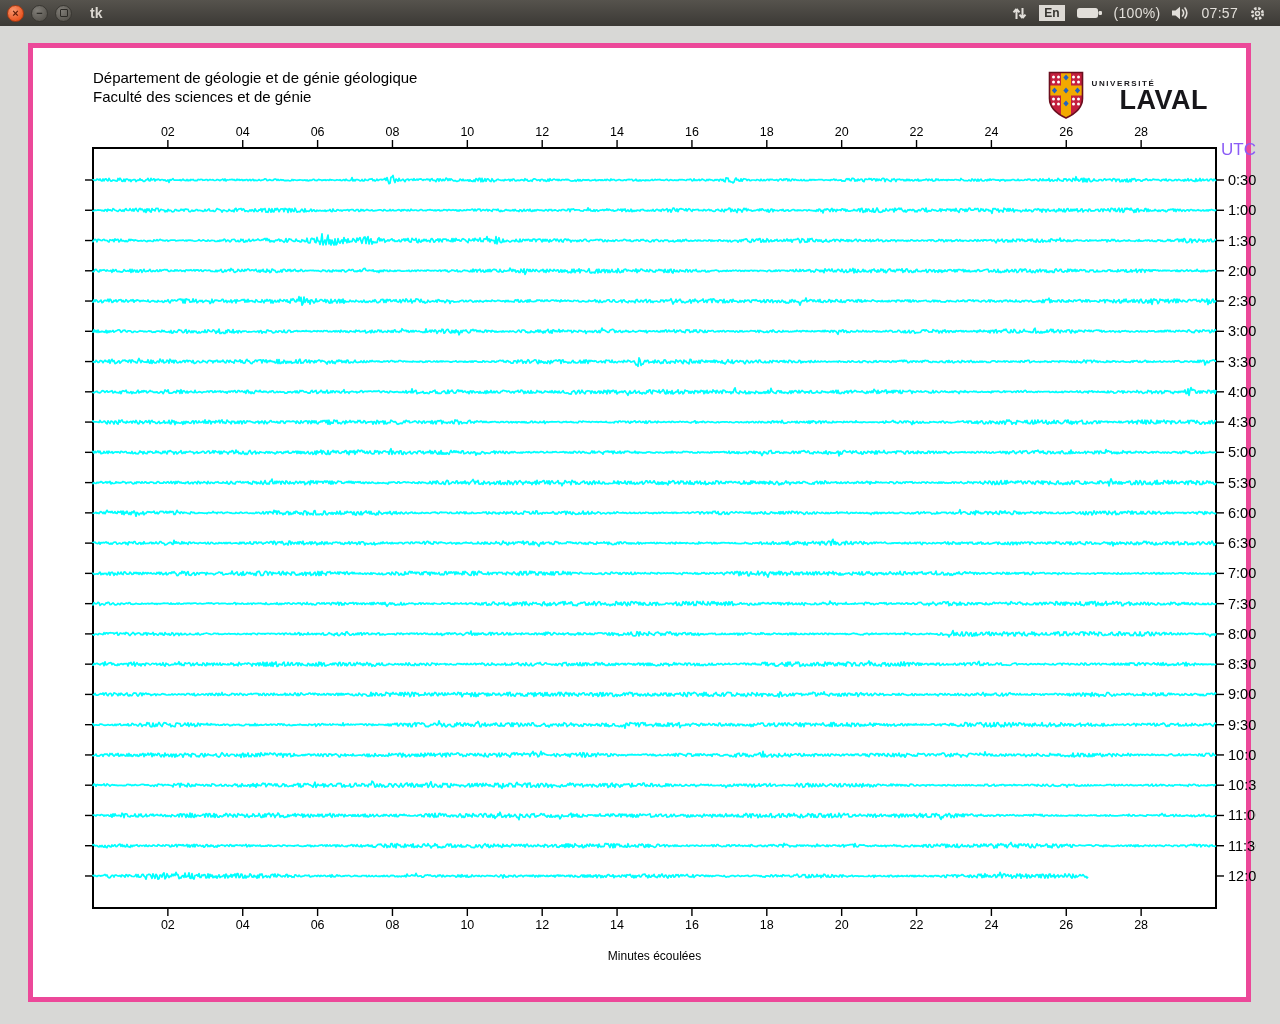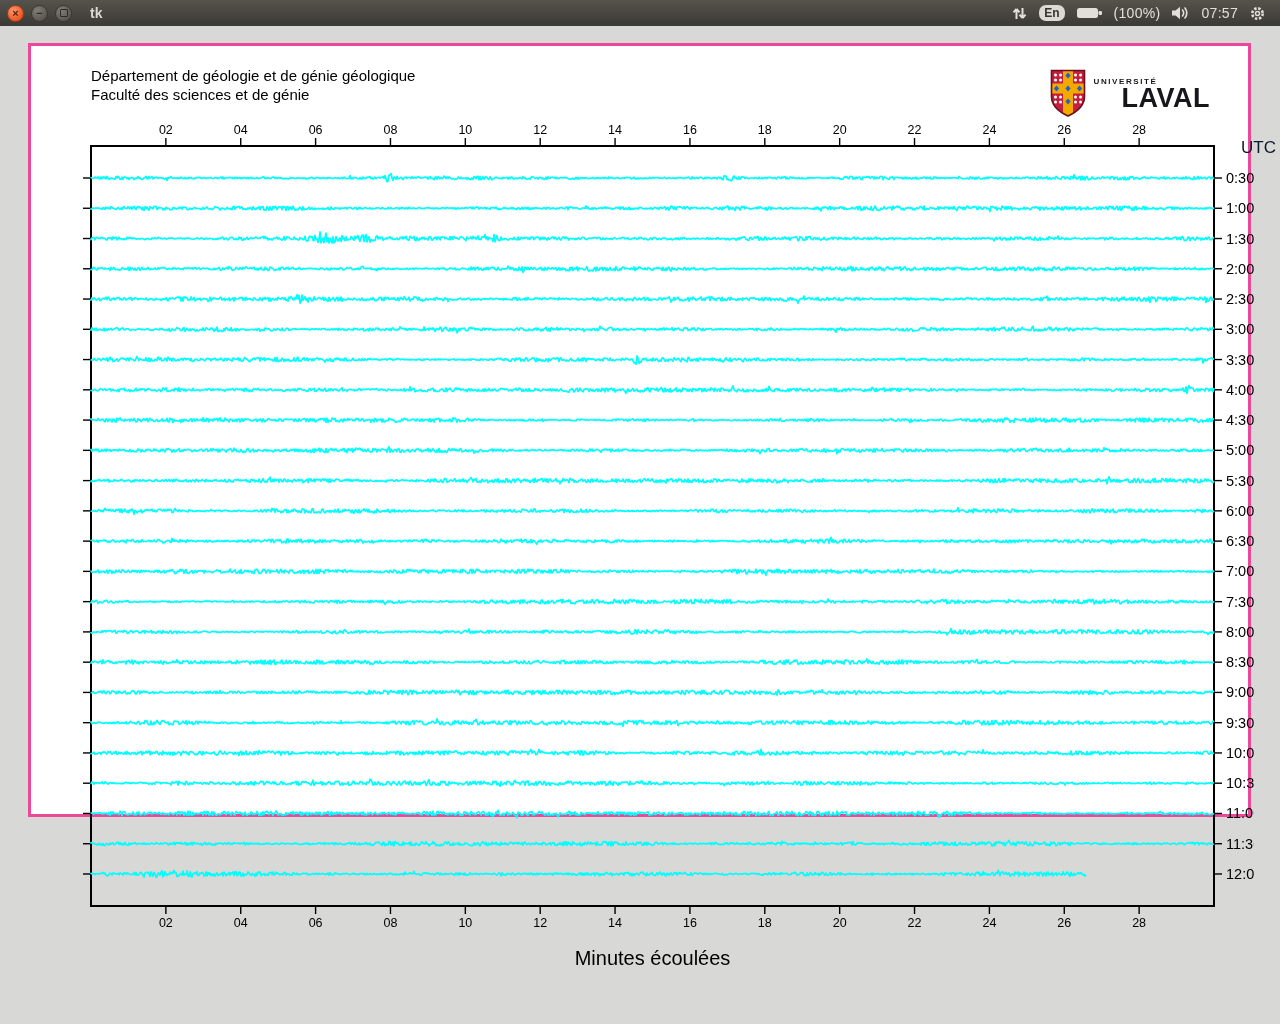--- a/index.html
+++ b/index.html
@@ -24,36 +24,36 @@
     background:radial-gradient(circle at 35% 30%,#f9976f,#e95420 75%);
     border:1px solid #a93a12;color:#5e1c07;
   }
   .wbtn.plain{
     background:radial-gradient(circle at 35% 30%,#807d77,#57544e 80%);
     border:1px solid #393732;color:#2c2a26;
   }
   .wbtn.plain .sq{width:6px;height:6px;border:1.5px solid #2c2a26;border-radius:1px;}
   .tb-title{color:#dcd8d1;font-size:14px;font-weight:bold;margin-left:18px;}
   .tb-right{margin-left:auto;display:flex;align-items:center;gap:11px;padding-right:14px;color:#e2dfda;font-size:14px;}
-  .kbd-ind{background:#dcd9d4;color:#36342f;font-size:12px;font-weight:bold;border-radius:7px;padding:1px 5px;}
+  .kbd-ind{background:#dcd9d4;color:#36342f;font-size:12px;font-weight:bold;border-radius:0;padding:1px 5px;}
   .tb-text{letter-spacing:.3px;}
   
   .window{
-    position:absolute;left:28px;top:43px;width:1223px;height:774px;
-    background:#ffffff;border:3px solid #ec4899;box-sizing:border-box;
+    position:absolute;left:28px;top:43px;width:1223px;height:959px;
+    background:#ffffff;border:5px solid #ec4899;box-sizing:border-box;
   }
   .institution{position:absolute;left:60px;top:20px;font-size:15px;line-height:19px;color:#000;}
   .chart-title{position:absolute;left:60px;top:41px;width:1123px;text-align:center;font-size:18px;color:#000;}
   .logo{position:absolute;top:22px;right:38px;display:flex;align-items:center;gap:7px;}
   .logo-text{display:flex;flex-direction:column;justify-content:center;color:#17161a;}
   .logo-top{font-size:8px;font-weight:bold;letter-spacing:1.6px;}
   .logo-bottom{font-size:27px;font-weight:bold;letter-spacing:.5px;line-height:24px;margin-left:28px;}
   #plot-svg{position:absolute;left:0;top:0;}
   .utc-title{position:absolute;left:1188px;top:92px;font-size:17px;}
-  .xlabel{position:absolute;left:60px;top:901px;width:1123px;text-align:center;font-size:20px;color:#000;}
+  .xlabel{position:absolute;left:60px;top:901px;width:1123px;text-align:center;font-size:12px;color:#000;}
 </style>
 </head>
 <body>
 
 <div class="titlebar">
   <div class="wbtn close">×</div>
   <div class="wbtn plain">−</div>
   <div class="wbtn plain">
       <span class="sq"></span>
     </div>
@@ -284,15 +284,15 @@
       <line x1="52" y1="797.72" x2="60" y2="797.72" stroke="#000" stroke-width="1.4"></line>
       <line x1="1183" y1="797.72" x2="1191" y2="797.72" stroke="#000" stroke-width="1.4"></line>
       <text x="1195" y="802.72" font-size="14.5" fill="#000">11:30</text>
       <path d="M60 797.72L60 796.7L61 796.8L62 797.9L63 797.6L64 797.6L65 798.5L66 798.9L67 797.6L68 798.8L69 797.4L70 798.8L71 799.2L72 797.5L73 799.2L74 799.7L75 797.7L76 797.7L77 798.7L78 799.0L79 797.0L80 798.2L81 797.5L82 796.8L83 798.6L84 798.4L85 797.2L86 796.5L87 796.1L88 798.3L89 796.6L90 798.5L91 797.3L92 798.8L93 798.6L94 796.4L95 798.7L96 798.8L97 799.3L98 797.2L99 798.7L100 797.3L101 798.0L102 797.3L103 797.1L104 796.7L105 798.1L106 798.4L107 797.3L108 797.5L109 798.0L110 797.5L111 797.4L112 798.3L113 796.9L114 798.1L115 798.4L116 797.3L117 797.8L118 798.1L119 798.1L120 797.0L121 797.2L122 797.8L123 798.0L124 798.2L125 796.6L126 797.1L127 797.6L128 797.8L129 798.1L130 797.0L131 797.8L132 798.1L133 796.8L134 797.0L135 797.3L136 797.2L137 798.8L138 798.7L139 797.0L140 798.2L141 798.1L142 797.0L143 796.5L144 798.8L145 797.0L146 796.6L147 797.3L148 796.9L149 797.7L150 796.6L151 797.9L152 797.5L153 797.8L154 796.5L155 798.8L156 797.0L157 799.0L158 797.5L159 797.0L160 798.7L161 796.4L162 798.8L163 796.5L164 796.6L165 798.1L166 797.8L167 797.1L168 797.9L169 798.4L170 797.5L171 799.2L172 798.5L173 796.9L174 796.5L175 798.5L176 797.7L177 798.5L178 797.0L179 798.1L180 797.4L181 799.1L182 798.9L183 798.0L184 799.2L185 797.2L186 798.2L187 797.5L188 797.2L189 796.9L190 797.5L191 797.4L192 798.3L193 797.4L194 796.9L195 797.6L196 798.4L197 796.7L198 796.9L199 798.4L200 797.5L201 798.4L202 797.2L203 797.3L204 796.9L205 797.5L206 797.4L207 797.2L208 797.3L209 798.0L210 797.1L211 797.6L212 797.5L213 796.4L214 798.8L215 798.0L216 796.9L217 798.6L218 797.1L219 798.1L220 797.1L221 797.5L222 797.3L223 798.1L224 797.4L225 797.6L226 798.0L227 797.0L228 798.3L229 798.2L230 797.9L231 798.2L232 798.2L233 797.6L234 798.2L235 797.1L236 797.2L237 798.1L238 797.2L239 797.7L240 798.1L241 798.3L242 797.9L243 798.2L244 797.5L245 797.4L246 797.3L247 797.9L248 798.3L249 798.1L250 797.1L251 797.2L252 797.3L253 797.7L254 798.3L255 797.5L256 797.7L257 797.5L258 797.7L259 797.8L260 797.9L261 798.2L262 797.5L263 797.8L264 797.3L265 797.1L266 797.7L267 798.2L268 798.1L269 798.3L270 798.3L271 798.1L272 797.9L273 798.2L274 797.4L275 797.1L276 797.9L277 797.1L278 798.7L279 797.6L280 798.3L281 798.3L282 797.4L283 798.0L284 798.0L285 798.1L286 797.3L287 797.4L288 797.0L289 796.9L290 797.9L291 797.5L292 797.1L293 798.4L294 796.8L295 798.0L296 797.8L297 797.0L298 798.1L299 798.0L300 797.0L301 797.6L302 796.9L303 798.8L304 796.8L305 798.1L306 797.1L307 798.4L308 797.9L309 797.0L310 798.0L311 798.3L312 798.5L313 798.0L314 798.7L315 797.7L316 797.7L317 797.6L318 796.9L319 796.7L320 798.4L321 797.0L322 797.5L323 798.4L324 796.6L325 798.0L326 798.5L327 798.6L328 796.8L329 798.9L330 797.8L331 797.7L332 798.3L333 797.2L334 797.6L335 796.7L336 798.3L337 797.3L338 798.5L339 797.1L340 799.1L341 798.9L342 799.3L343 798.4L344 797.3L345 796.5L346 796.2L347 796.7L348 796.1L349 797.6L350 798.3L351 799.1L352 796.2L353 796.8L354 799.5L355 797.8L356 798.9L357 798.9L358 795.5L359 795.6L360 798.6L361 799.0L362 796.2L363 799.9L364 795.6L365 796.4L366 797.4L367 796.9L368 798.8L369 798.8L370 798.3L371 799.3L372 796.1L373 798.9L374 797.2L375 797.2L376 798.0L377 797.7L378 796.6L379 799.1L380 795.9L381 799.5L382 798.9L383 798.1L384 799.3L385 797.1L386 798.3L387 798.7L388 799.3L389 798.7L390 796.5L391 795.9L392 797.1L393 798.0L394 797.8L395 795.7L396 797.5L397 797.8L398 799.9L399 798.5L400 797.9L401 797.9L402 795.7L403 797.5L404 796.7L405 799.6L406 798.7L407 799.4L408 799.1L409 799.8L410 798.4L411 799.3L412 799.0L413 797.6L414 796.3L415 796.1L416 798.1L417 796.2L418 796.2L419 799.3L420 798.4L421 799.0L422 797.0L423 799.3L424 798.2L425 797.1L426 797.7L427 798.6L428 796.6L429 799.2L430 798.2L431 799.0L432 798.4L433 798.6L434 796.8L435 797.2L436 797.7L437 797.8L438 799.1L439 799.5L440 799.3L441 799.8L442 799.3L443 796.8L444 798.8L445 798.6L446 796.9L447 797.2L448 799.0L449 799.8L450 797.9L451 796.8L452 795.7L453 797.0L454 798.4L455 796.4L456 799.4L457 799.3L458 797.2L459 798.3L460 798.9L461 796.1L462 797.8L463 797.7L464 797.8L465 796.5L466 798.5L467 797.5L468 798.8L469 799.4L470 796.2L471 798.4L472 797.6L473 798.2L474 796.7L475 798.4L476 797.8L477 798.9L478 797.8L479 796.3L480 796.4L481 797.0L482 798.1L483 796.6L484 797.8L485 797.2L486 796.6L487 798.0L488 796.4L489 797.4L490 798.1L491 796.6L492 799.0L493 797.0L494 796.1L495 797.5L496 798.6L497 798.1L498 797.2L499 798.4L500 798.7L501 797.3L502 797.4L503 798.4L504 798.0L505 796.5L506 797.6L507 797.6L508 798.5L509 798.0L510 797.4L511 799.1L512 796.3L513 797.1L514 797.0L515 799.1L516 798.3L517 797.9L518 797.4L519 796.8L520 798.8L521 797.7L522 796.5L523 796.8L524 799.2L525 799.2L526 799.3L527 797.8L528 798.3L529 796.8L530 798.6L531 796.8L532 799.4L533 795.9L534 798.8L535 795.8L536 799.3L537 796.2L538 798.2L539 796.9L540 799.3L541 798.7L542 795.7L543 797.0L544 797.6L545 797.8L546 799.0L547 797.8L548 798.6L549 796.7L550 799.6L551 799.4L552 797.4L553 798.8L554 796.3L555 797.4L556 798.4L557 796.0L558 797.0L559 798.2L560 796.4L561 798.2L562 797.3L563 797.4L564 797.0L565 799.4L566 796.0L567 798.3L568 798.9L569 798.3L570 798.8L571 798.5L572 795.7L573 795.5L574 796.2L575 795.7L576 797.7L577 799.5L578 796.1L579 796.4L580 799.7L581 795.7L582 799.5L583 796.6L584 796.0L585 796.9L586 796.2L587 798.5L588 797.3L589 798.6L590 798.5L591 799.1L592 797.3L593 799.2L594 799.2L595 795.7L596 798.5L597 798.9L598 798.2L599 797.3L600 798.1L601 798.1L602 796.8L603 798.8L604 798.1L605 799.0L606 796.3L607 796.5L608 797.5L609 795.9L610 796.6L611 798.8L612 799.4L613 796.7L614 798.7L615 796.4L616 799.3L617 796.7L618 798.2L619 798.1L620 798.3L621 799.1L622 799.3L623 798.6L624 796.8L625 796.2L626 796.5L627 798.2L628 798.0L629 797.4L630 797.3L631 796.7L632 798.7L633 797.3L634 796.8L635 797.6L636 798.7L637 797.6L638 798.0L639 797.7L640 797.3L641 798.4L642 796.9L643 798.3L644 797.1L645 798.2L646 798.1L647 798.2L648 798.4L649 797.6L650 797.5L651 797.8L652 798.0L653 797.9L654 797.0L655 798.2L656 798.3L657 797.4L658 797.7L659 797.4L660 797.4L661 797.6L662 798.2L663 797.3L664 797.2L665 797.6L666 798.0L667 798.1L668 798.1L669 797.1L670 797.7L671 798.0L672 797.3L673 797.5L674 798.0L675 797.5L676 797.9L677 797.6L678 797.5L679 796.8L680 798.7L681 796.8L682 797.9L683 798.3L684 796.5L685 796.6L686 797.8L687 797.8L688 798.3L689 798.7L690 798.5L691 797.9L692 798.4L693 798.4L694 797.0L695 797.5L696 796.8L697 798.3L698 798.4L699 796.9L700 797.5L701 796.9L702 796.9L703 798.2L704 797.6L705 798.0L706 796.7L707 797.6L708 797.8L709 797.5L710 798.4L711 797.7L712 797.3L713 798.1L714 797.7L715 798.2L716 797.1L717 798.6L718 796.6L719 796.9L720 797.8L721 798.0L722 798.5L723 798.2L724 798.6L725 797.7L726 797.6L727 797.4L728 797.2L729 798.3L730 798.2L731 798.4L732 797.3L733 797.8L734 798.7L735 797.7L736 796.9L737 797.4L738 796.7L739 798.1L740 796.6L741 796.8L742 797.6L743 797.5L744 798.2L745 798.6L746 796.8L747 796.7L748 796.8L749 796.8L750 799.0L751 795.4L752 797.2L753 796.4L754 796.6L755 797.2L756 797.6L757 798.9L758 797.9L759 798.0L760 797.9L761 798.7L762 798.0L763 798.7L764 797.0L765 797.6L766 797.5L767 797.0L768 798.2L769 797.1L770 798.1L771 797.1L772 797.5L773 797.9L774 797.2L775 797.1L776 798.0L777 797.5L778 797.6L779 798.6L780 797.6L781 797.5L782 798.8L783 798.0L784 796.1L785 798.0L786 797.2L787 798.3L788 797.6L789 797.5L790 797.0L791 797.5L792 798.0L793 798.4L794 797.0L795 798.6L796 797.4L797 797.3L798 798.1L799 798.0L800 797.0L801 797.2L802 797.0L803 797.7L804 797.6L805 798.2L806 797.2L807 798.5L808 797.9L809 797.3L810 796.6L811 799.0L812 797.3L813 797.8L814 797.1L815 797.2L816 797.1L817 796.6L818 796.6L819 796.5L820 796.3L821 798.9L822 795.6L823 798.3L824 798.8L825 798.7L826 797.4L827 796.7L828 797.2L829 797.2L830 797.1L831 796.9L832 797.5L833 797.9L834 797.8L835 798.5L836 798.0L837 797.7L838 798.5L839 798.1L840 797.3L841 798.1L842 797.1L843 797.1L844 797.9L845 797.6L846 798.2L847 798.2L848 797.3L849 798.3L850 797.8L851 798.0L852 797.3L853 798.8L854 797.6L855 797.6L856 797.9L857 797.4L858 797.5L859 798.0L860 797.6L861 796.7L862 797.9L863 797.1L864 798.4L865 797.5L866 798.1L867 797.3L868 798.2L869 798.7L870 798.8L871 798.6L872 797.5L873 798.3L874 797.6L875 798.4L876 798.7L877 798.7L878 797.5L879 796.9L880 797.7L881 798.6L882 797.4L883 798.4L884 797.5L885 798.1L886 797.6L887 798.3L888 798.2L889 797.3L890 799.0L891 796.7L892 797.8L893 796.6L894 798.9L895 799.2L896 796.5L897 796.5L898 798.7L899 799.3L900 799.0L901 796.8L902 797.6L903 797.9L904 796.1L905 797.7L906 797.5L907 798.3L908 796.7L909 796.1L910 797.3L911 796.3L912 796.4L913 799.4L914 796.4L915 798.9L916 796.8L917 798.5L918 798.6L919 798.8L920 797.3L921 796.7L922 798.8L923 799.2L924 796.0L925 799.3L926 799.5L927 798.6L928 797.7L929 796.5L930 798.3L931 798.5L932 797.6L933 798.4L934 798.7L935 796.9L936 797.6L937 799.2L938 798.1L939 798.7L940 798.6L941 796.2L942 797.4L943 797.0L944 796.6L945 798.9L946 798.0L947 799.0L948 796.3L949 798.0L950 797.8L951 796.0L952 797.8L953 796.3L954 798.3L955 798.4L956 796.6L957 796.8L958 795.9L959 796.8L960 797.7L961 800.0L962 799.4L963 797.1L964 799.7L965 795.9L966 797.4L967 796.7L968 795.7L969 796.9L970 796.3L971 797.0L972 798.6L973 796.7L974 799.7L975 798.1L976 796.4L977 795.9L978 794.5L979 797.1L980 798.4L981 798.6L982 796.5L983 798.9L984 797.2L985 799.8L986 796.1L987 796.8L988 796.0L989 797.5L990 797.4L991 796.0L992 796.5L993 798.2L994 796.8L995 795.8L996 798.2L997 799.6L998 799.6L999 796.4L1000 798.4L1001 799.4L1002 799.7L1003 797.5L1004 795.8L1005 797.7L1006 797.3L1007 796.9L1008 798.7L1009 797.6L1010 798.2L1011 797.6L1012 797.6L1013 796.1L1014 796.4L1015 799.2L1016 797.8L1017 799.3L1018 798.1L1019 799.8L1020 796.0L1021 797.8L1022 796.8L1023 796.2L1024 797.9L1025 799.6L1026 799.2L1027 797.3L1028 796.6L1029 798.8L1030 796.9L1031 798.0L1032 796.7L1033 797.1L1034 796.2L1035 797.5L1036 797.9L1037 796.7L1038 799.1L1039 799.1L1040 796.6L1041 796.8L1042 797.7L1043 797.8L1044 798.0L1045 797.7L1046 797.2L1047 797.1L1048 797.3L1049 797.7L1050 797.7L1051 797.7L1052 797.8L1053 797.3L1054 797.2L1055 797.2L1056 796.9L1057 797.2L1058 797.1L1059 797.7L1060 798.4L1061 797.9L1062 797.4L1063 796.8L1064 797.0L1065 797.1L1066 797.4L1067 798.1L1068 797.6L1069 797.8L1070 798.7L1071 797.1L1072 798.1L1073 797.0L1074 798.2L1075 797.4L1076 797.7L1077 797.9L1078 798.0L1079 798.5L1080 798.0L1081 798.4L1082 798.0L1083 797.7L1084 797.8L1085 797.1L1086 798.2L1087 797.7L1088 797.2L1089 797.7L1090 798.2L1091 797.9L1092 797.5L1093 797.2L1094 798.4L1095 797.5L1096 797.1L1097 798.1L1098 796.9L1099 797.7L1100 798.1L1101 797.1L1102 798.7L1103 797.0L1104 798.1L1105 796.9L1106 798.6L1107 797.9L1108 797.9L1109 798.0L1110 798.5L1111 797.8L1112 797.1L1113 797.6L1114 797.6L1115 797.6L1116 798.3L1117 797.1L1118 797.7L1119 798.1L1120 797.4L1121 797.4L1122 797.8L1123 798.5L1124 797.3L1125 797.5L1126 797.7L1127 797.1L1128 797.8L1129 797.7L1130 798.4L1131 798.3L1132 797.6L1133 796.9L1134 797.5L1135 797.5L1136 797.1L1137 797.5L1138 797.8L1139 798.3L1140 798.3L1141 797.4L1142 797.4L1143 797.5L1144 797.4L1145 798.4L1146 798.3L1147 797.7L1148 797.1L1149 797.7L1150 797.0L1151 797.4L1152 797.4L1153 798.9L1154 798.3L1155 797.2L1156 797.5L1157 796.9L1158 796.4L1159 796.9L1160 797.4L1161 796.1L1162 797.7L1163 796.7L1164 798.5L1165 797.1L1166 796.7L1167 796.6L1168 798.8L1169 797.4L1170 796.9L1171 797.0L1172 798.2L1173 796.9L1174 797.4L1175 798.3L1176 798.8L1177 797.2L1178 797.7L1179 796.9L1180 798.2L1181 798.2L1182 798.3L1183 798.0" fill="none" stroke="#00ffff" stroke-width="1.7" stroke-linejoin="round"></path>
       <line x1="52" y1="827.98" x2="60" y2="827.98" stroke="#000" stroke-width="1.4"></line>
       <line x1="1183" y1="827.98" x2="1191" y2="827.98" stroke="#000" stroke-width="1.4"></line>
       <text x="1195" y="832.98" font-size="14.5" fill="#000">12:00</text>
       <path d="M60 827.98L60 827.3L61 827.9L62 827.3L63 828.1L64 828.5L65 827.7L66 827.6L67 827.7L68 828.1L69 827.5L70 827.6L71 827.1L72 826.5L73 827.8L74 827.0L75 829.1L76 829.8L77 829.6L78 828.4L79 827.3L80 827.4L81 829.1L82 827.0L83 827.1L84 827.6L85 827.8L86 828.1L87 827.4L88 828.9L89 826.9L90 827.6L91 827.9L92 829.1L93 826.6L94 827.0L95 828.6L96 826.9L97 827.3L98 827.8L99 828.5L100 828.5L101 828.6L102 827.9L103 826.5L104 828.9L105 826.6L106 829.1L107 829.1L108 828.7L109 826.6L110 826.3L111 828.0L112 828.8L113 831.2L114 827.1L115 826.8L116 826.2L117 826.5L118 828.1L119 830.3L120 825.8L121 828.0L122 830.3L123 826.3L124 827.5L125 831.2L126 830.8L127 827.0L128 827.0L129 829.1L130 826.1L131 824.8L132 830.8L133 829.5L134 825.7L135 827.8L136 829.5L137 828.1L138 828.5L139 826.2L140 827.8L141 826.2L142 827.6L143 824.3L144 826.8L145 826.7L146 830.6L147 829.4L148 830.1L149 828.0L150 827.6L151 829.4L152 825.2L153 829.2L154 828.4L155 828.5L156 824.8L157 830.1L158 830.3L159 825.6L160 830.4L161 831.1L162 827.5L163 827.2L164 826.8L165 828.4L166 825.5L167 829.5L168 829.5L169 827.0L170 827.6L171 826.6L172 826.8L173 830.0L174 829.6L175 825.9L176 829.9L177 826.3L178 828.4L179 827.0L180 829.7L181 828.2L182 829.4L183 827.9L184 830.2L185 828.4L186 826.8L187 829.5L188 828.6L189 828.7L190 827.8L191 826.9L192 830.0L193 826.0L194 827.7L195 829.8L196 828.0L197 828.6L198 826.4L199 829.1L200 826.8L201 827.5L202 826.0L203 829.6L204 825.7L205 825.7L206 829.6L207 829.3L208 826.1L209 826.4L210 829.9L211 830.0L212 827.4L213 830.0L214 828.2L215 829.0L216 828.4L217 825.8L218 826.8L219 828.9L220 829.3L221 827.3L222 828.8L223 828.2L224 830.2L225 827.1L226 829.6L227 826.1L228 826.9L229 826.0L230 829.8L231 828.6L232 828.4L233 827.6L234 829.4L235 828.2L236 828.4L237 829.7L238 827.1L239 826.6L240 826.3L241 828.6L242 826.0L243 828.8L244 828.6L245 826.2L246 827.3L247 827.2L248 828.4L249 828.8L250 828.0L251 827.9L252 828.8L253 826.5L254 826.4L255 829.1L256 827.4L257 828.2L258 827.8L259 829.3L260 828.8L261 829.3L262 826.8L263 827.0L264 828.1L265 828.6L266 827.1L267 828.3L268 828.8L269 828.4L270 828.2L271 828.0L272 827.3L273 827.4L274 827.7L275 827.7L276 827.1L277 828.8L278 828.8L279 828.1L280 828.3L281 828.1L282 827.5L283 827.8L284 828.4L285 827.3L286 827.8L287 828.5L288 827.3L289 828.1L290 828.0L291 827.4L292 827.5L293 828.3L294 828.5L295 827.8L296 828.2L297 827.1L298 829.2L299 826.7L300 828.6L301 828.4L302 828.9L303 827.9L304 826.8L305 828.1L306 827.3L307 827.8L308 828.3L309 828.5L310 827.9L311 828.3L312 827.7L313 827.7L314 827.9L315 827.4L316 827.5L317 827.9L318 828.6L319 828.5L320 828.2L321 827.9L322 827.3L323 828.1L324 827.6L325 828.4L326 828.3L327 828.3L328 828.5L329 827.7L330 827.6L331 827.6L332 827.9L333 827.4L334 828.6L335 828.5L336 827.4L337 828.5L338 828.4L339 827.6L340 828.2L341 828.6L342 828.1L343 827.5L344 828.2L345 828.5L346 828.1L347 828.6L348 828.1L349 827.8L350 828.5L351 827.3L352 828.4L353 828.0L354 827.4L355 828.4L356 828.7L357 828.2L358 827.4L359 827.8L360 827.4L361 827.7L362 828.6L363 828.4L364 828.0L365 828.9L366 828.1L367 828.3L368 828.8L369 828.0L370 828.2L371 828.4L372 827.5L373 828.9L374 826.0L375 827.9L376 828.0L377 828.1L378 827.4L379 826.8L380 827.7L381 827.4L382 827.9L383 825.4L384 827.4L385 828.5L386 828.2L387 827.9L388 827.8L389 829.2L390 829.2L391 828.6L392 827.2L393 827.4L394 826.9L395 826.8L396 827.6L397 826.8L398 827.7L399 828.2L400 828.3L401 827.9L402 827.6L403 829.1L404 828.6L405 827.2L406 828.0L407 826.9L408 827.7L409 828.9L410 827.2L411 828.2L412 828.8L413 828.3L414 827.5L415 827.9L416 827.8L417 828.5L418 827.9L419 827.7L420 827.4L421 827.9L422 828.0L423 829.1L424 828.7L425 826.9L426 828.7L427 827.1L428 829.1L429 826.7L430 828.6L431 828.0L432 827.5L433 829.0L434 827.1L435 829.2L436 829.1L437 828.4L438 828.8L439 827.0L440 827.9L441 828.6L442 827.9L443 827.6L444 827.7L445 828.3L446 827.4L447 828.3L448 828.6L449 827.6L450 827.7L451 828.0L452 828.5L453 828.0L454 827.4L455 827.7L456 827.9L457 827.7L458 827.9L459 827.9L460 828.2L461 828.5L462 827.8L463 827.1L464 827.9L465 828.6L466 829.0L467 828.0L468 826.9L469 827.6L470 830.0L471 826.8L472 828.2L473 829.2L474 828.6L475 829.1L476 827.4L477 827.9L478 827.7L479 828.1L480 828.8L481 827.2L482 827.3L483 828.8L484 828.9L485 828.3L486 827.6L487 828.0L488 827.2L489 827.7L490 828.8L491 827.8L492 827.6L493 827.6L494 827.4L495 828.1L496 827.3L497 828.3L498 827.3L499 828.4L500 827.1L501 827.7L502 829.0L503 827.6L504 827.9L505 828.9L506 827.2L507 828.5L508 827.4L509 828.2L510 827.4L511 827.7L512 828.1L513 828.4L514 827.3L515 828.6L516 827.9L517 828.2L518 827.3L519 827.7L520 828.3L521 827.3L522 829.1L523 827.4L524 827.7L525 826.9L526 828.3L527 827.1L528 828.1L529 827.4L530 827.6L531 827.6L532 828.5L533 828.3L534 827.5L535 828.0L536 827.2L537 828.8L538 827.2L539 827.6L540 828.7L541 829.0L542 827.4L543 828.5L544 828.2L545 829.3L546 828.9L547 828.6L548 827.5L549 827.0L550 828.9L551 827.0L552 829.1L553 827.3L554 829.1L555 827.0L556 828.7L557 826.8L558 828.9L559 828.0L560 829.2L561 827.4L562 828.1L563 826.9L564 829.6L565 827.9L566 827.0L567 827.5L568 829.5L569 827.7L570 829.4L571 828.2L572 827.9L573 829.2L574 827.5L575 826.6L576 826.7L577 828.1L578 828.2L579 828.3L580 826.8L581 829.7L582 827.9L583 828.6L584 828.3L585 828.1L586 827.4L587 828.9L588 829.0L589 827.1L590 827.3L591 828.2L592 827.1L593 829.1L594 826.7L595 827.0L596 827.1L597 826.3L598 827.9L599 829.2L600 827.5L601 829.8L602 827.6L603 829.5L604 827.8L605 827.9L606 827.1L607 828.9L608 828.9L609 827.3L610 826.3L611 826.3L612 826.1L613 828.4L614 827.8L615 829.8L616 827.0L617 829.1L618 829.2L619 827.4L620 828.2L621 826.3L622 828.8L623 828.9L624 829.6L625 828.4L626 826.8L627 828.9L628 827.3L629 826.0L630 828.2L631 829.2L632 827.4L633 827.2L634 829.1L635 830.0L636 827.4L637 827.5L638 829.2L639 827.5L640 826.9L641 829.1L642 828.8L643 826.6L644 827.4L645 826.6L646 829.0L647 827.8L648 826.7L649 827.9L650 826.8L651 827.7L652 827.8L653 827.2L654 826.3L655 827.8L656 828.6L657 828.9L658 828.6L659 829.0L660 826.7L661 829.4L662 828.3L663 827.5L664 827.0L665 827.2L666 827.5L667 828.2L668 827.5L669 827.0L670 827.4L671 827.8L672 828.5L673 827.2L674 828.3L675 827.4L676 828.5L677 827.6L678 827.9L679 828.7L680 827.7L681 828.2L682 828.0L683 827.4L684 827.5L685 827.4L686 827.5L687 828.0L688 827.9L689 828.2L690 828.5L691 827.5L692 828.4L693 829.2L694 828.7L695 828.7L696 828.8L697 828.2L698 827.8L699 827.6L700 827.6L701 827.9L702 828.6L703 828.0L704 827.8L705 827.3L706 827.7L707 828.3L708 828.3L709 827.7L710 828.0L711 828.2L712 827.8L713 827.6L714 827.6L715 827.4L716 828.5L717 828.3L718 828.3L719 827.9L720 827.4L721 827.3L722 827.7L723 827.5L724 827.4L725 828.0L726 827.5L727 828.5L728 827.7L729 828.4L730 829.0L731 828.6L732 829.2L733 827.8L734 827.8L735 827.9L736 828.3L737 828.7L738 826.8L739 827.2L740 828.9L741 827.9L742 827.3L743 826.9L744 828.7L745 827.4L746 828.1L747 828.2L748 827.6L749 828.7L750 826.7L751 827.3L752 827.9L753 827.5L754 827.6L755 827.6L756 827.3L757 828.5L758 828.9L759 828.3L760 828.4L761 827.0L762 827.3L763 827.1L764 826.1L765 827.3L766 829.2L767 828.5L768 828.7L769 827.4L770 826.6L771 827.0L772 826.6L773 829.4L774 829.2L775 829.8L776 826.9L777 829.5L778 829.2L779 826.6L780 827.2L781 829.0L782 828.4L783 828.7L784 826.5L785 828.5L786 828.2L787 827.4L788 829.6L789 827.4L790 828.5L791 826.2L792 826.6L793 828.3L794 829.0L795 827.1L796 829.0L797 829.3L798 829.0L799 826.7L800 827.7L801 829.2L802 827.5L803 827.5L804 828.3L805 828.4L806 828.9L807 827.0L808 827.1L809 829.0L810 827.0L811 827.9L812 828.0L813 828.2L814 828.9L815 828.4L816 828.1L817 828.2L818 827.7L819 827.2L820 828.6L821 828.2L822 827.9L823 827.9L824 828.1L825 827.8L826 828.6L827 828.0L828 828.1L829 828.1L830 828.1L831 828.4L832 828.5L833 828.5L834 828.4L835 828.5L836 827.4L837 828.2L838 828.6L839 828.1L840 827.3L841 829.3L842 827.3L843 828.5L844 828.1L845 827.8L846 827.9L847 827.5L848 828.1L849 828.5L850 828.4L851 827.7L852 828.4L853 828.4L854 828.5L855 827.5L856 828.9L857 827.4L858 827.3L859 828.0L860 828.8L861 828.1L862 828.3L863 827.9L864 828.8L865 827.4L866 828.5L867 828.0L868 828.2L869 827.6L870 828.5L871 827.9L872 828.0L873 828.3L874 827.4L875 828.5L876 828.5L877 827.7L878 827.5L879 828.4L880 827.5L881 828.8L882 827.5L883 828.7L884 827.9L885 828.1L886 827.3L887 828.3L888 828.0L889 828.4L890 828.4L891 827.3L892 827.5L893 828.2L894 828.2L895 828.6L896 828.3L897 827.7L898 828.5L899 827.7L900 828.8L901 827.8L902 827.7L903 827.6L904 828.2L905 827.6L906 828.2L907 828.4L908 829.0L909 828.1L910 827.5L911 827.4L912 829.4L913 829.4L914 826.9L915 827.2L916 827.5L917 827.8L918 827.5L919 826.9L920 828.7L921 826.9L922 826.9L923 827.1L924 829.4L925 827.1L926 828.1L927 827.5L928 827.3L929 826.5L930 826.9L931 827.9L932 828.3L933 828.5L934 828.5L935 827.7L936 829.3L937 827.1L938 827.6L939 829.4L940 828.8L941 827.4L942 828.5L943 828.5L944 829.7L945 826.5L946 826.2L947 827.6L948 826.2L949 829.6L950 827.6L951 829.3L952 825.7L953 828.8L954 827.0L955 827.9L956 828.9L957 827.6L958 829.1L959 828.7L960 828.1L961 826.7L962 826.9L963 829.5L964 828.8L965 826.7L966 827.7L967 824.4L968 826.9L969 829.8L970 826.8L971 825.8L972 826.2L973 828.3L974 827.2L975 826.6L976 828.4L977 828.0L978 826.9L979 830.2L980 828.9L981 827.8L982 828.3L983 829.7L984 826.0L985 827.7L986 827.7L987 826.0L988 830.2L989 826.9L990 828.1L991 828.7L992 828.5L993 826.1L994 830.1L995 827.0L996 827.3L997 829.6L998 829.4L999 826.8L1000 828.3L1001 828.0L1002 828.9L1003 826.8L1004 826.7L1005 826.9L1006 829.3L1007 826.6L1008 829.7L1009 826.4L1010 826.3L1011 827.9L1012 830.1L1013 826.8L1014 827.7L1015 830.0L1016 826.4L1017 826.0L1018 829.1L1019 827.6L1020 828.6L1021 826.5L1022 829.8L1023 828.2L1024 828.0L1025 826.9L1026 829.3L1027 828.2L1028 827.3L1029 827.8L1030 828.9L1031 828.8L1032 825.9L1033 827.7L1034 828.9L1035 827.8L1036 826.0L1037 827.1L1038 829.2L1039 830.1L1040 826.2L1041 828.8L1042 829.6L1043 827.3L1044 829.1L1045 828.4L1046 827.6L1047 826.7L1048 827.7L1049 827.7L1050 826.6L1051 827.7L1052 829.0L1053 828.4L1054 830.0L1055 828.7" fill="none" stroke="#00ffff" stroke-width="1.7" stroke-linejoin="round"></path>
     </svg>
 
-  <div class="utc-title" style="color: #0f172a; margin-left: 22px;">UTC</div>
+  <div class="utc-title" style="color: #8b5cf6;">UTC</div>
   <div class="xlabel">Minutes écoulées</div>
 </div>
 
 </body></html>

